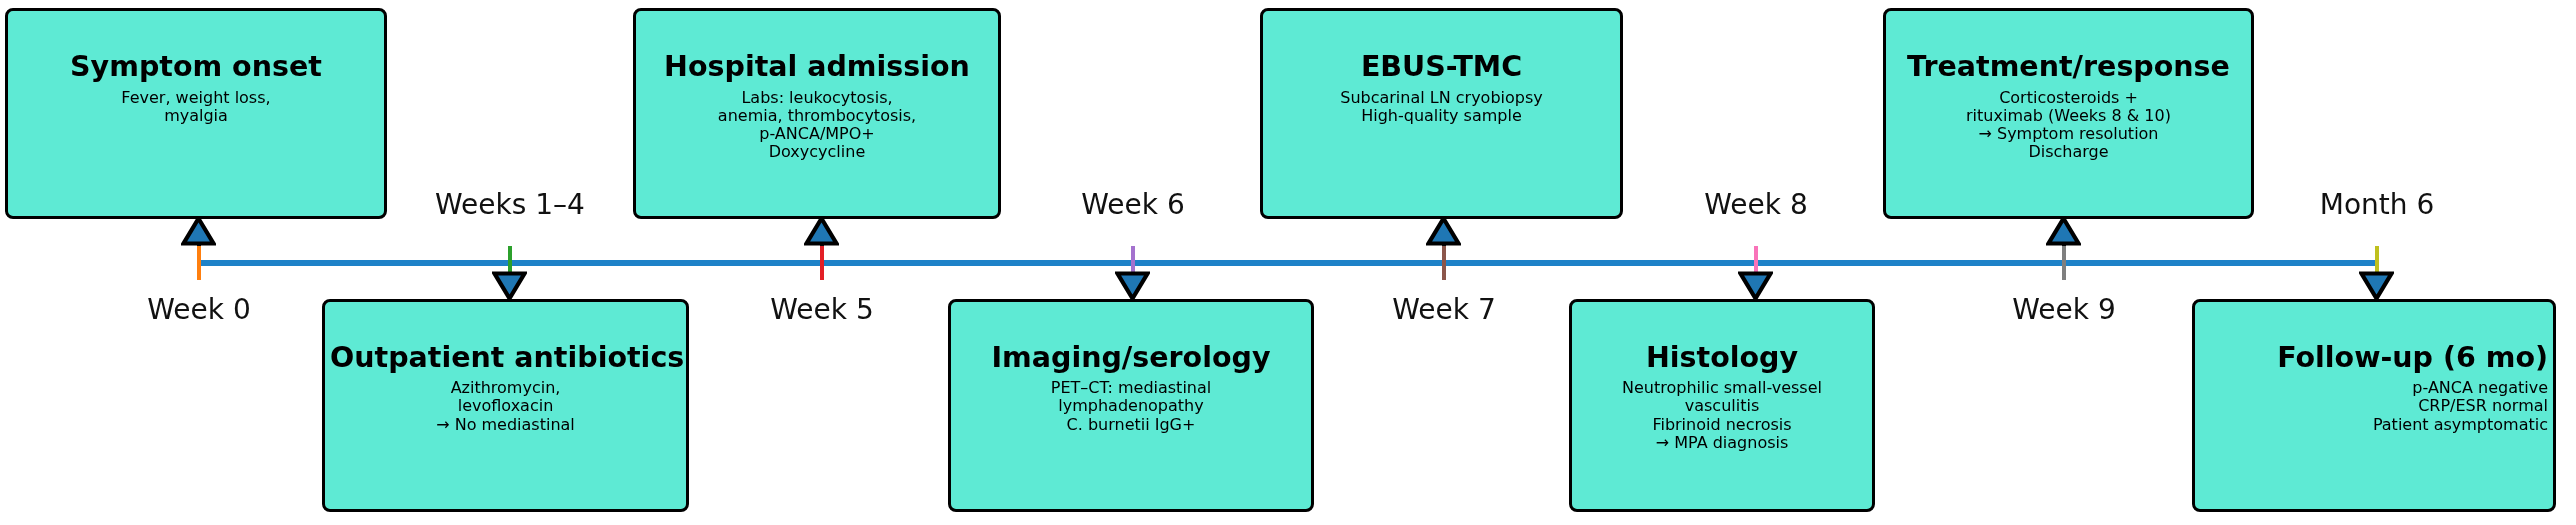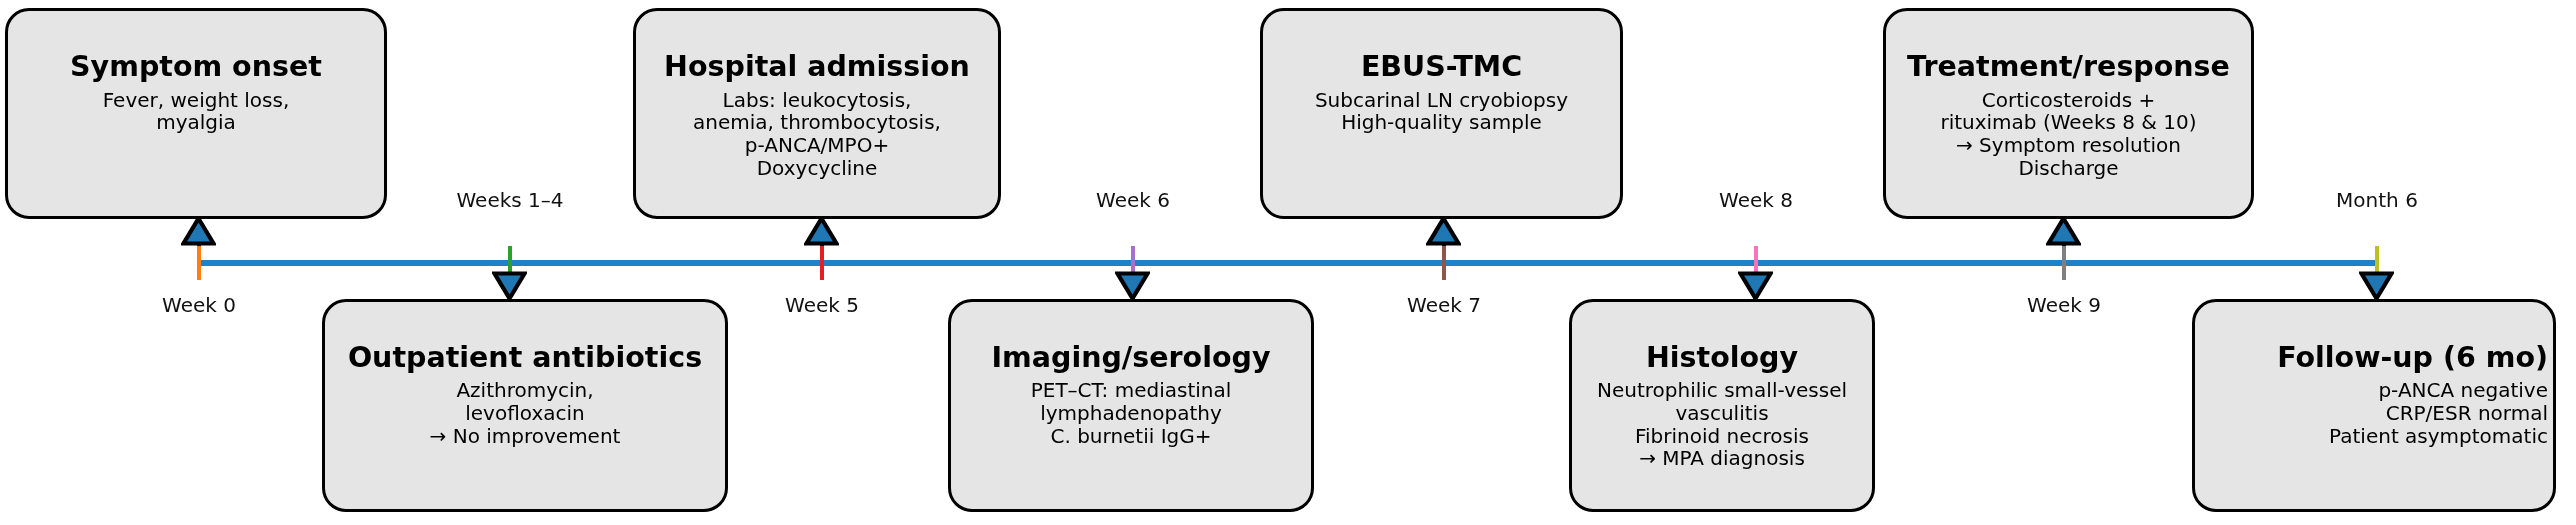--- a/index.html
+++ b/index.html
@@ -18,34 +18,34 @@
            left:calc(var(--cx) - 1.7px); z-index:2; }
   .up   .stem { top:220px; height:44px; }
   .down .stem { top:263px; height:13.4px; }
   .head { position:absolute; width:35px; height:30px;
           left:calc(var(--cx) - 17.6px); z-index:4; }
   .up   .head { top:216px; }
   .down .head { top:271px; }
   .head polygon { fill:var(--arrow-fill,#1f77b4); stroke:var(--arrow-edge,#000);
                   stroke-width:5; stroke-linejoin:miter; }
   .tlabel { position:absolute; left:var(--cx); transform:translateX(-50%);
-            font-size:20px; white-space:nowrap; color:#111; z-index:1;text-align:center; }
+            font-size:28px; white-space:nowrap; color:#111; z-index:1;text-align:center; }
   .up   .tlabel { top:293px; }   
   .down .tlabel { top:188px; }   
   
-  .box { position:absolute; box-sizing:border-box; background:#e5e5e5;
-         border:3.4px solid #000; border-radius:24px; text-align:center;
+  .box { position:absolute; box-sizing:border-box; background:#5eead4;
+         border:3.4px solid #000; border-radius:8px; text-align:center;
          padding:39px 5px 5px 5px; z-index:5; }
   .row-top    .box { top:8.4px;  height:211px; }
   .row-bottom .box { top:299px; height:213px; }
   .btitle { font-weight:bold; font-size:28.5px; line-height:1.2; white-space:nowrap; }
-  .bbody  { font-size:20px; line-height:1.13; margin-top:4.2px; white-space:pre-line; }
+  .bbody  { font-size:16px; line-height:1.13; margin-top:4.2px; white-space:pre-line; }
   
   .e0 { --cx:199px;  } .e0 .box { left:5px;    width:382px; }
-  .e1 { --cx:510px;  } .e1 .box { left:322px;  width:406px; }
+  .e1 { --cx:510px;  } .e1 .box { left:322px;  width:367px; }
   .e2 { --cx:822px;  } .e2 .box { left:633px;  width:368px; }
   .e3 { --cx:1133px; } .e3 .box { left:948px; width:366px; }
   .e4 { --cx:1444px; } .e4 .box { left:1260px; width:363px; }
   .e5 { --cx:1756px; } .e5 .box { left:1569px; width:306px; }
   .e6 { --cx:2064px; } .e6 .box { left:1883px; width:371px; }
   .e7 { --cx:2377px; } .e7 .box { left:2192px; width:364px;text-align:right; }
 </style>
 </head>
 <body>
 
@@ -71,21 +71,21 @@
     <div class="tick" style="background: rgb(44, 160, 44);"></div>
     <div class="stem"></div>
     <svg class="head" viewBox="0 0 42 36">
         <polygon points="21,33 3,3 39,3"></polygon>
       </svg>
     <div class="tlabel">Weeks 1–4</div>
     <div class="box">
       <div class="btitle">Outpatient antibiotics</div>
       <div class="bbody">Azithromycin,
 levofloxacin
-→ No improvement</div>
+→ No mediastinal</div>
     </div>
   </div>
 
   <div class="event e2 up row-top">
     <div class="tick" style="background: rgb(227, 31, 38);"></div>
     <div class="stem"></div>
     <svg class="head" viewBox="0 0 42 36">
         <polygon points="21,3 39,33 3,33"></polygon>
       </svg>
     <div class="tlabel">Week 5</div>

